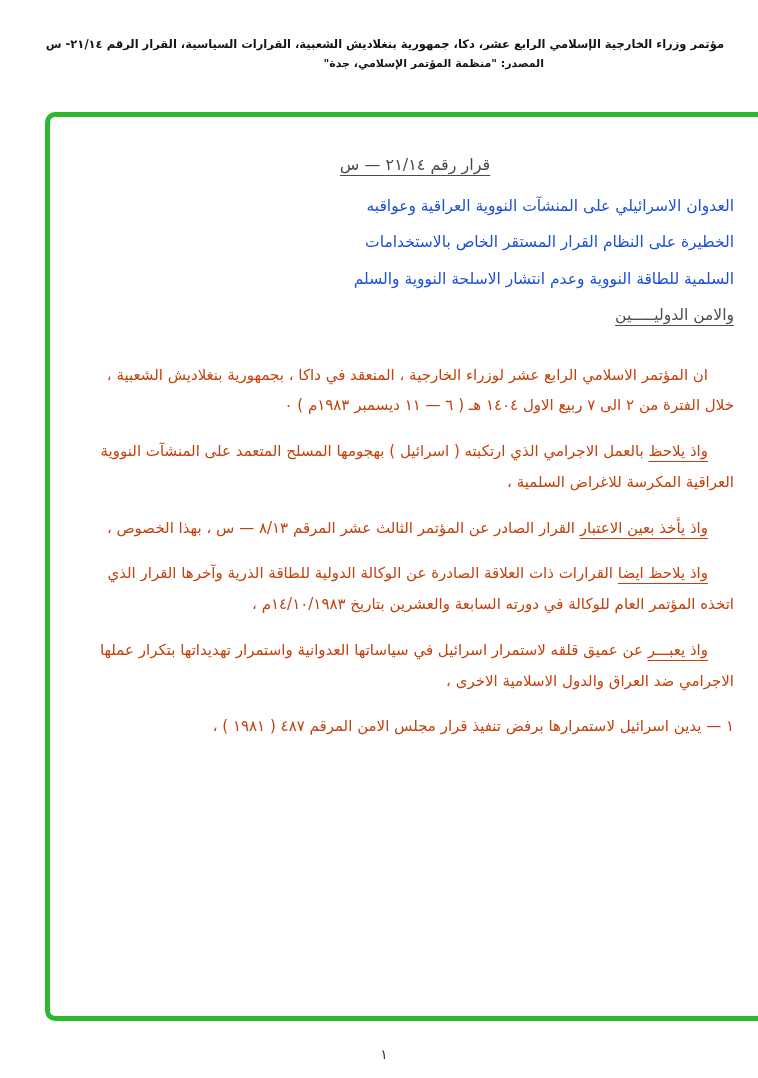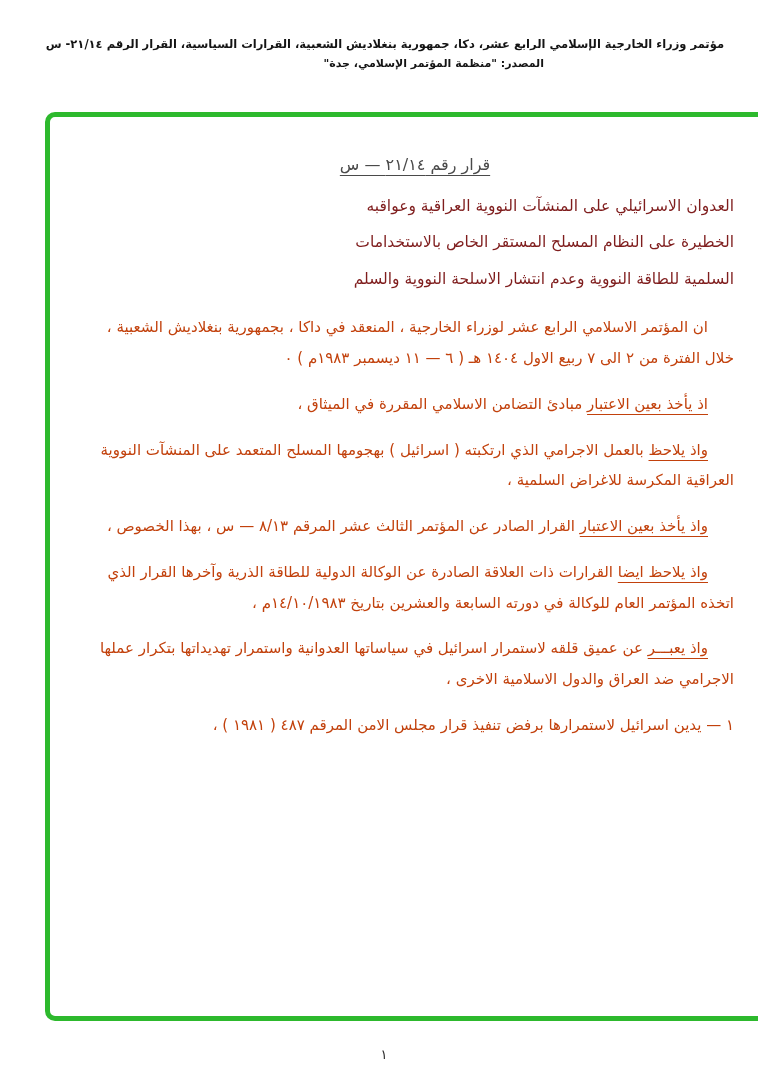--- a/index.html
+++ b/index.html
@@ -66,21 +66,21 @@
   }
   .u {
     text-decoration: underline;
     text-underline-offset: 5px;
     text-decoration-thickness: 1px;
   }
   .subject {
     text-align: right;
     font-size: 15.5px;
     line-height: 2.35;
-    color: #7f1d1d;
+    color: #1d4ed8;
   }
   .subject-tail {
     text-align: right;
     font-size: 15.5px;
     line-height: 2.35;
     margin-bottom: 26px;
     color: #4e4e4e;
   }
   .para {
     margin: 15px 0 0 0;
@@ -112,30 +112,29 @@
 
   <div class="frame">
     <div class="content">
 
       <div class="doc-title">
         <span class="u">قرار رقم ٢١/١٤ — س</span>
       </div>
 
       <div class="subject">
         <div>العدوان الاسرائيلي على المنشآت النووية العراقية وعواقبه</div>
-        <div>الخطيرة على النظام المسلح المستقر الخاص بالاستخدامات</div>
+        <div>الخطيرة على النظام القرار المستقر الخاص بالاستخدامات</div>
         <div>السلمية للطاقة النووية وعدم انتشار الاسلحة النووية والسلم</div>
+      </div>
+      <div class="subject-tail">
+        <span class="u">والامن الدوليـــــين</span>
       </div>
 
       <p class="para">ان المؤتمر الاسلامي الرابع عشر لوزراء الخارجية ، المنعقد في داكا ، بجمهورية بنغلاديش الشعبية ، خلال الفترة من ٢ الى ٧ ربيع الاول ١٤٠٤ هـ ( ٦ — ١١ ديسمبر ١٩٨٣م ) ٠</p>
 
-      <p class="para">
-        <span class="u">اذ يأخذ بعين الاعتبار</span>
-        <span>مبادئ التضامن الاسلامي المقررة في الميثاق ،</span>
-      </p>
 
       <p class="para">
         <span class="u">واذ يلاحظ</span>
         <span>بالعمل الاجرامي الذي ارتكبته ( اسرائيل ) بهجومها المسلح المتعمد على المنشآت النووية العراقية المكرسة للاغراض السلمية ،</span>
       </p>
 
       <p class="para">
         <span class="u">واذ يأخذ بعين الاعتبار</span>
         <span>القرار الصادر عن المؤتمر الثالث عشر المرقم ٨/١٣ — س ، بهذا الخصوص ،</span>
       </p>

